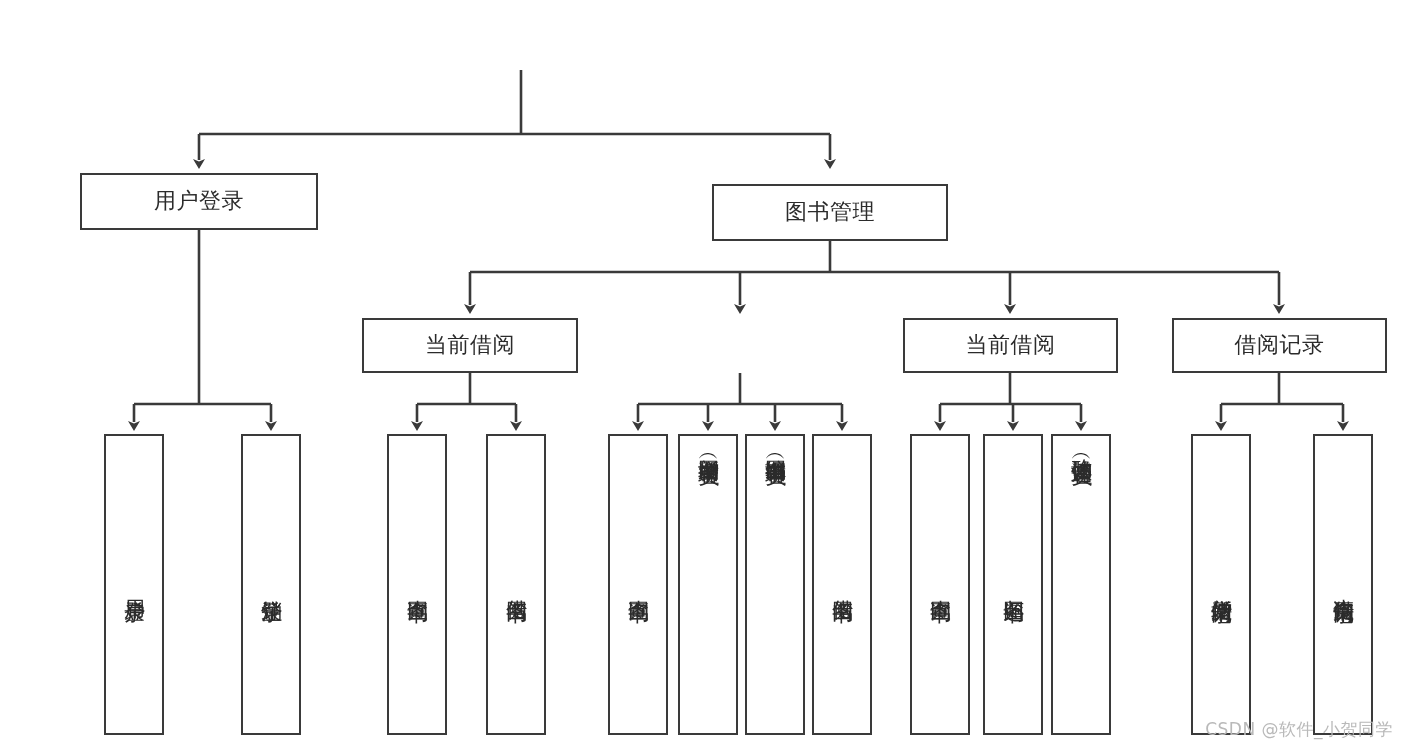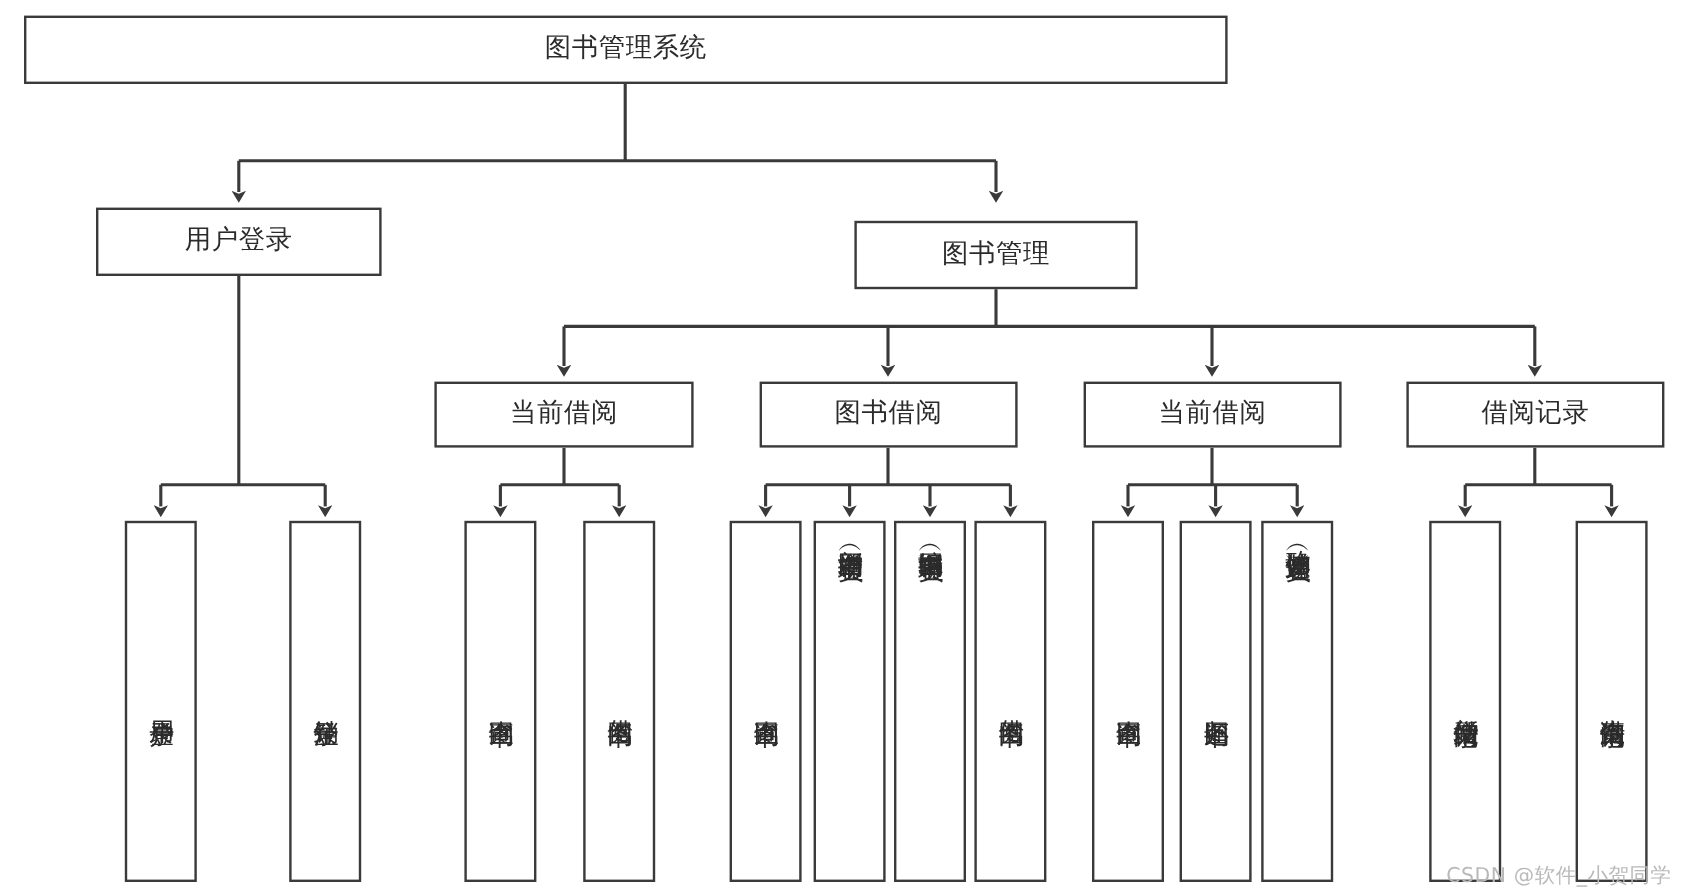--- a/index.html
+++ b/index.html
@@ -123,36 +123,30 @@
       <path d="M1013,404 L1013,422" marker-end="url(#arrow)"></path>
       <path d="M1081,404 L1081,422" marker-end="url(#arrow)"></path>
 
       <path d="M1279,373 L1279,404"></path>
       <path d="M1221,404 L1343,404"></path>
       <path d="M1221,404 L1221,422" marker-end="url(#arrow)"></path>
       <path d="M1343,404 L1343,422" marker-end="url(#arrow)"></path>
     </g>
   </svg>
 
-  <div class="node node-h" style="left: 20px; top: 13px; width: 1003px; height: 57px;">
-    <span class="node-label">图书管理系统</span>
-  </div>
 
   <div class="node node-h" style="left: 80px; top: 173px; width: 238px; height: 57px;">
     <span class="node-label">用户登录</span>
   </div>
   <div class="node node-h" style="left: 712px; top: 184px; width: 236px; height: 57px;">
     <span class="node-label">图书管理</span>
   </div>
 
   <div class="node node-h" style="left: 362px; top: 318px; width: 216px; height: 55px;">
     <span class="node-label">当前借阅</span>
-  </div>
-  <div class="node node-h" style="left: 633px; top: 318px; width: 215px; height: 55px;">
-    <span class="node-label">图书借阅</span>
   </div>
   <div class="node node-h" style="left: 903px; top: 318px; width: 215px; height: 55px;">
     <span class="node-label">当前借阅</span>
   </div>
   <div class="node node-h" style="left: 1172px; top: 318px; width: 215px; height: 55px;">
     <span class="node-label">借阅记录</span>
   </div>
 
   <div class="node node-v center-v" style="left: 104px; top: 434px; width: 60px; height: 301px;">
     <span class="node-label">用户登录</span>

